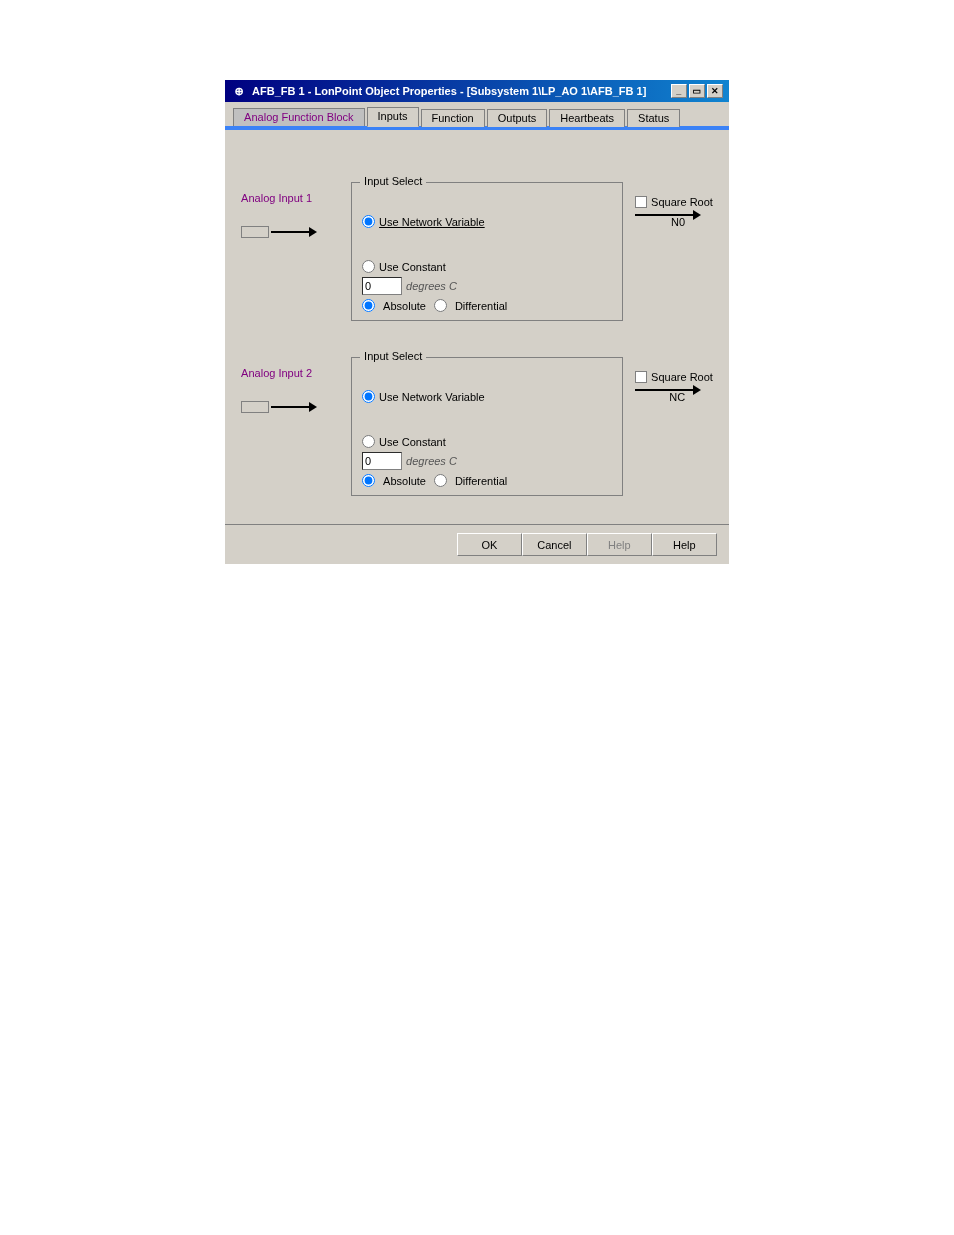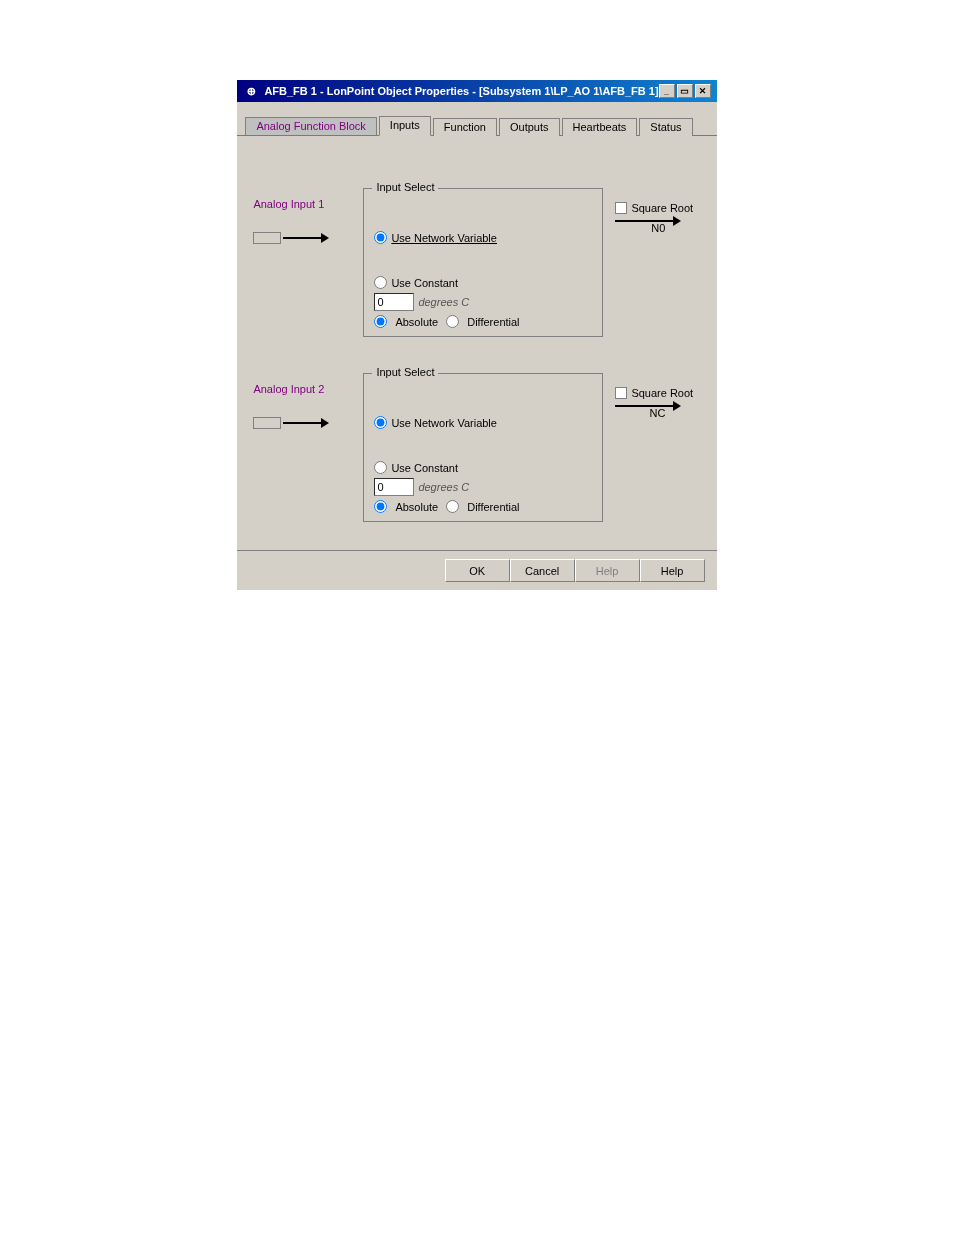--- a/index.html
+++ b/index.html
@@ -48,22 +48,22 @@
       border-left-color: #fff;
       font-size: 9px;
       display: flex;
       align-items: center;
       justify-content: center;
       cursor: pointer;
       color: #000;
     }
     .tab-bar {
       background: #d4d0c8;
-      border-bottom: 1px solid #3b82f6;
-      padding: 13px 8px 0;
+      border-bottom: 4px solid #3b82f6;
+      padding: 4px 8px 0;
       display: flex;
       align-items: flex-end;
       gap: 2px;
     }
     .tab {
       padding: 2px 10px 3px;
       background: #d4d0c8;
       border: 1px solid #808080;
       border-bottom: none;
       cursor: pointer;
@@ -118,24 +118,24 @@
       margin-top: 16px;
     }
     .small-rect {
       width: 28px;
       height: 12px;
       border: 1px solid #808080;
       background: #d4d0c8;
     }
     .group-box {
       border: 1px solid #808080;
-      padding: 10px 10px 8px;
+      padding: 0 10px 8px;
       position: relative;
       background: #d4d0c8;
-      width: 240px;
+      width: 272px;
     }
     .group-box-legend {
       position: absolute;
       top: -8px;
       left: 8px;
       background: #d4d0c8;
       padding: 0 4px;
       font-size: 11px;
     }
     .radio-row {

